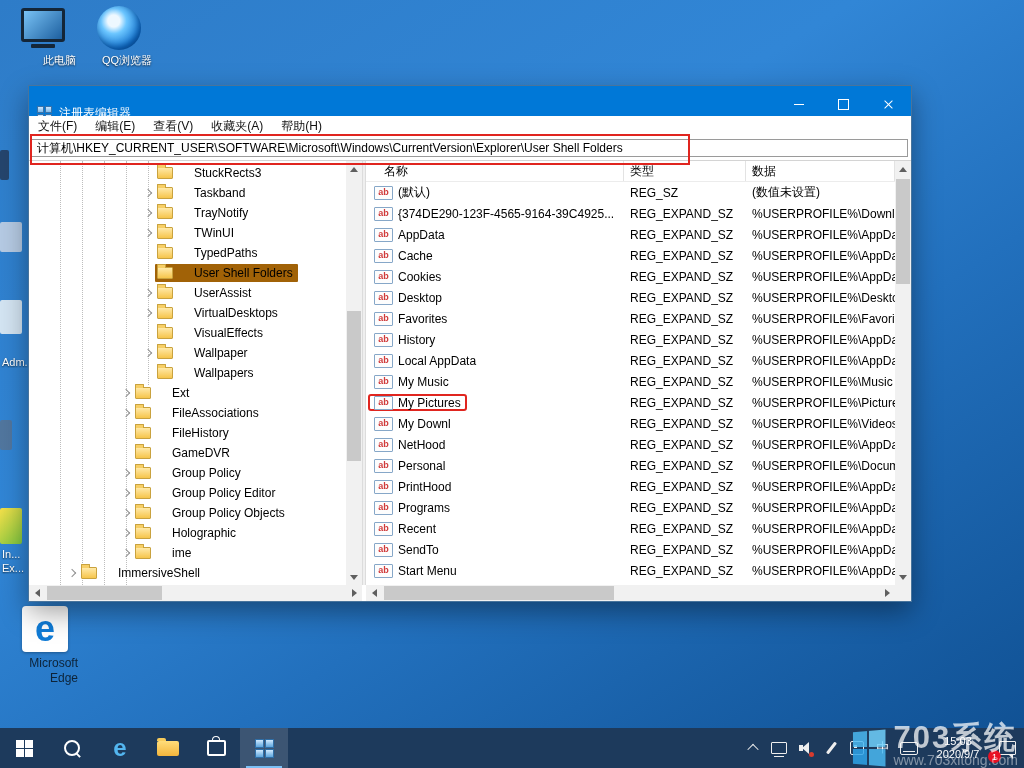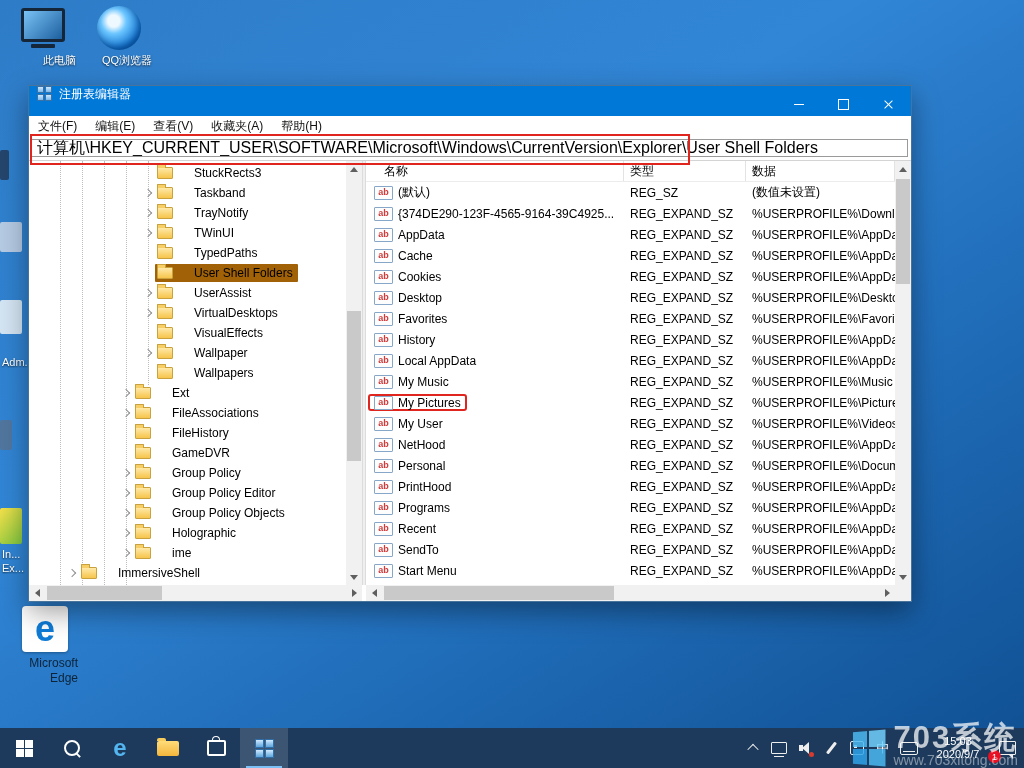--- a/index.html
+++ b/index.html
@@ -18,35 +18,35 @@
   .qqico{width:44px;height:44px;border-radius:50%;margin:0 auto;
     background:radial-gradient(circle at 38% 34%, #eef8ff 0 15%, #6cc6ff 32%, #1273d0 70%, #0a57a8 100%);
     box-shadow:inset -2px -3px 6px rgba(0,40,90,.5);}
   .edgetile{width:46px;height:46px;margin:0 auto;background:#fff;border-radius:4px;display:flex;align-items:center;justify-content:center;box-shadow:0 1px 3px rgba(0,0,0,.3);}
   .edgetile span{font-size:36px;font-weight:bold;color:#0f7bd6;line-height:1;}
   .edge-lbl{color:#0d2338;text-shadow:none;font-size:12px;margin-top:4px;line-height:15px;}
   .frag{position:absolute;border-radius:2px;}
   .fraglbl{position:absolute;color:#fff;font-size:11px;text-shadow:0 1px 2px rgba(0,0,0,.7);left:0;width:36px;overflow:hidden;text-align:left;padding-left:2px;}
   
   .win{position:absolute;left:28px;top:85px;width:882px;height:515px;background:#fff;border:1px solid #48749c;box-shadow:0 10px 26px rgba(0,0,0,.38);z-index:5;font-size:12px;color:#000;}
-  .titlebar{position:absolute;left:0;top:0;right:0;height:36px;background:#0078d7;display:flex;align-items:flex-start;color:#fff;}
+  .titlebar{position:absolute;left:0;top:0;right:0;height:36px;background:#0078d7;display:flex;align-items:flex-end;color:#fff;}
   .tico{width:16px;height:16px;margin:0 6px 0 8px;display:grid;grid-template-columns:7px 7px;grid-template-rows:7px 7px;gap:1px;}
   .tico i{background:linear-gradient(#cde8ff,#7db8e8);border:1px solid #3a72a8;box-sizing:border-box;}
   .wbtns{margin-left:auto;display:flex;height:100%;}
   .wbtn{width:45px;height:100%;display:flex;align-items:center;justify-content:center;cursor:default;}
   .ic-min{width:10px;height:1px;background:#fff;}
   .ic-max{width:9px;height:9px;border:1px solid #fff;}
   .ic-close{position:relative;width:11px;height:11px;}
   .ic-close::before,.ic-close::after{content:"";position:absolute;left:5px;top:0;width:1px;height:11px;background:#fff;}
   .ic-close::before{transform:rotate(45deg);}
   .ic-close::after{transform:rotate(-45deg);}
   .menubar{position:absolute;top:30px;left:0;right:0;height:20px;display:flex;align-items:center;background:#fff;color:#111;}
   .menu-item{padding:0 9px;}
   .addrrow{position:absolute;top:50px;left:0;right:0;height:24px;background:#fff;}
-  .addr{position:absolute;left:2px;top:3px;right:3px;height:18px;border:1px solid #9a9a9a;font-size:16px;padding:0 5px;font-family:inherit;color:#000;background:#fff;box-sizing:border-box;}
+  .addr{position:absolute;left:2px;top:3px;right:3px;height:18px;border:1px solid #9a9a9a;font-size:12px;padding:0 5px;font-family:inherit;color:#000;background:#fff;box-sizing:border-box;}
   .redbox-addr{position:absolute;left:1px;top:48px;width:656px;height:27px;border:2px solid #e0251f;z-index:8;pointer-events:none;}
   .content{position:absolute;left:0;right:0;top:74px;bottom:0;background:#fff;overflow:hidden;border-top:1px solid #d4d4d4;box-sizing:border-box;}
   
   .tree{position:absolute;left:0;top:0;width:317px;bottom:16px;overflow:hidden;}
   .guide{position:absolute;top:0;bottom:0;width:0;border-left:1px dotted #bdbdbd;}
   .guide.g5{bottom:auto;height:224px;}
   .tree-rows{position:absolute;left:0;top:2px;right:0;}
   .tree-row{height:20px;display:flex;align-items:center;position:relative;white-space:nowrap;}
   .chev{width:14px;height:14px;flex:0 0 14px;position:relative;visibility:hidden;}
   .chev.show{visibility:visible;}
@@ -521,21 +521,21 @@
               </span>
             </span>
             <span class="c-type">REG_EXPAND_SZ</span>
             <span class="c-data">%USERPROFILE%\Picture</span>
           </div>
 
           <div class="list-row">
             <span class="cell c-name">
               <span class="name-wrap">
                 <span class="ab">ab</span>
-                <span>My User</span>
+                <span>My Downl</span>
               </span>
             </span>
             <span class="c-type">REG_EXPAND_SZ</span>
             <span class="c-data">%USERPROFILE%\Videos</span>
           </div>
 
           <div class="list-row">
             <span class="cell c-name">
               <span class="name-wrap">
                 <span class="ab">ab</span>

